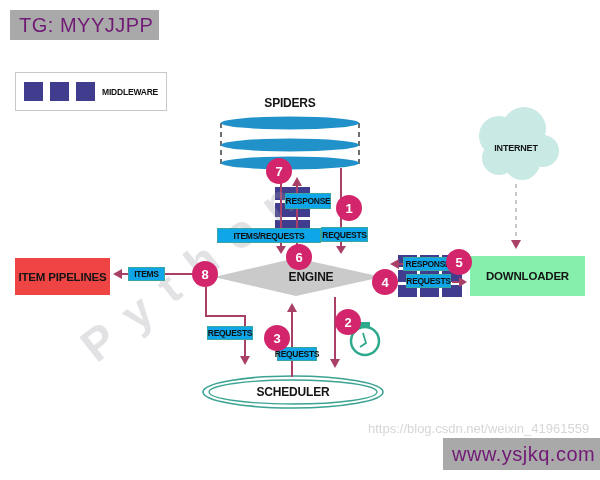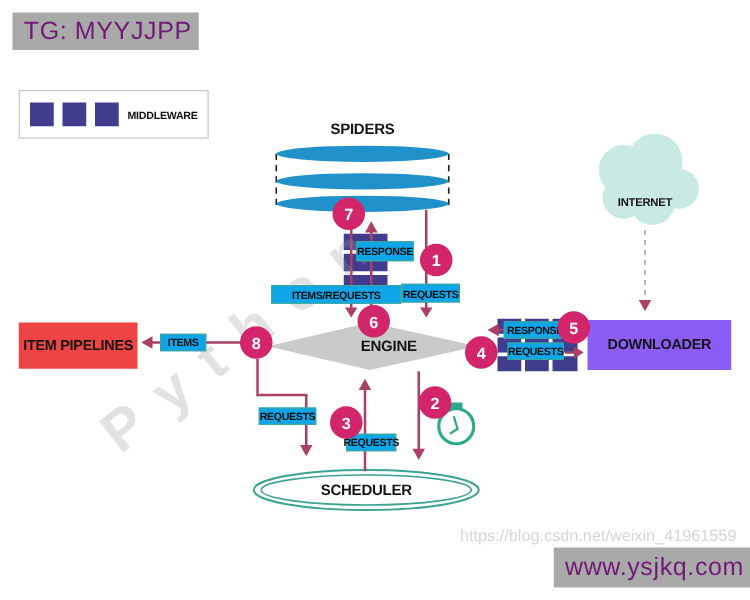--- a/index.html
+++ b/index.html
@@ -11,21 +11,21 @@
           padding-left:9px;z-index:5;letter-spacing:0.5px;}
   .legend{background:#ffffff;border:1px solid #c8c8c8;display:flex;align-items:center;
           gap:7px;padding:9px 8px;z-index:5;}
   .legend .sq{width:19px;height:19px;background:#413d8e;display:inline-block;}
   .legend .lg-label{font-size:8.5px;font-weight:bold;color:#111;letter-spacing:-0.2px;}
   .node-label{font-weight:bold;color:#141414;text-align:center;z-index:6;letter-spacing:-0.2px;}
   .big{font-size:12px;}
   .box{display:flex;align-items:center;justify-content:center;font-weight:bold;
        color:#141414;z-index:4;font-size:11.5px;letter-spacing:-0.2px;}
   .pipelines{background:#ef4444;}
-  .downloader{background:#8b5cf6;}
+  .downloader{background:#86efac;}
   .tag{background:#0ea5e9;border:1.5px solid #3aa6a0;color:#101010;font-weight:bold;
        font-size:8.5px;display:flex;align-items:center;justify-content:center;
        z-index:7;box-sizing:border-box;letter-spacing:-0.3px;white-space:nowrap;}
   .step{width:26px;height:26px;border-radius:50%;background:#d2256b;color:#ffffff;
         font-weight:bold;font-size:13px;display:flex;align-items:center;justify-content:center;
         z-index:8;}
   .wm-diag{z-index:2;color:rgba(150,150,160,0.28);font-size:46px;font-weight:bold;
            letter-spacing:20px;transform:rotate(-38deg);transform-origin:left top;
            pointer-events:none;}
   .wm-url{z-index:2;color:#d6d6d6;font-size:13px;margin-top:21px;}
@@ -131,21 +131,21 @@
   <div class="abs legend" style="left:15px;top:72px;">
     <span class="sq"></span>
     <span class="sq"></span>
     <span class="sq"></span>
     <span class="lg-label">MIDDLEWARE</span>
   </div>
 
   <div class="abs node-label big" style="left:240px;top:96px;width:100px;">SPIDERS</div>
   <div class="abs node-label big" style="left:275px;top:270px;width:72px;">ENGINE</div>
   <div class="abs node-label big" style="left:253px;top:385px;width:80px;">SCHEDULER</div>
-  <div class="abs node-label" style="left:487px;top:157px;width:58px;font-size:9px;">INTERNET</div>
+  <div class="abs node-label" style="left:487px;top:143px;width:58px;font-size:9px;">INTERNET</div>
 
   <div class="abs box pipelines" style="left:15px;top:258px;width:95px;height:37px;">ITEM PIPELINES</div>
   <div class="abs box downloader" style="left:470px;top:256px;width:115px;height:40px;">DOWNLOADER</div>
 
   <div class="abs tag" style="left:285px;top:193px;width:46px;height:16px;">RESPONSE</div>
   <div class="abs tag" style="left:217px;top:228px;width:104px;height:15px;">ITEMS/REQUESTS</div>
   <div class="abs tag" style="left:321px;top:227px;width:47px;height:15px;">REQUESTS</div>
   <div class="abs tag" style="left:128px;top:267px;width:37px;height:14px;">ITEMS</div>
   <div class="abs tag" style="left:207px;top:326px;width:46px;height:14px;">REQUESTS</div>
   <div class="abs tag" style="left:277px;top:347px;width:40px;height:14px;">REQUESTS</div>

